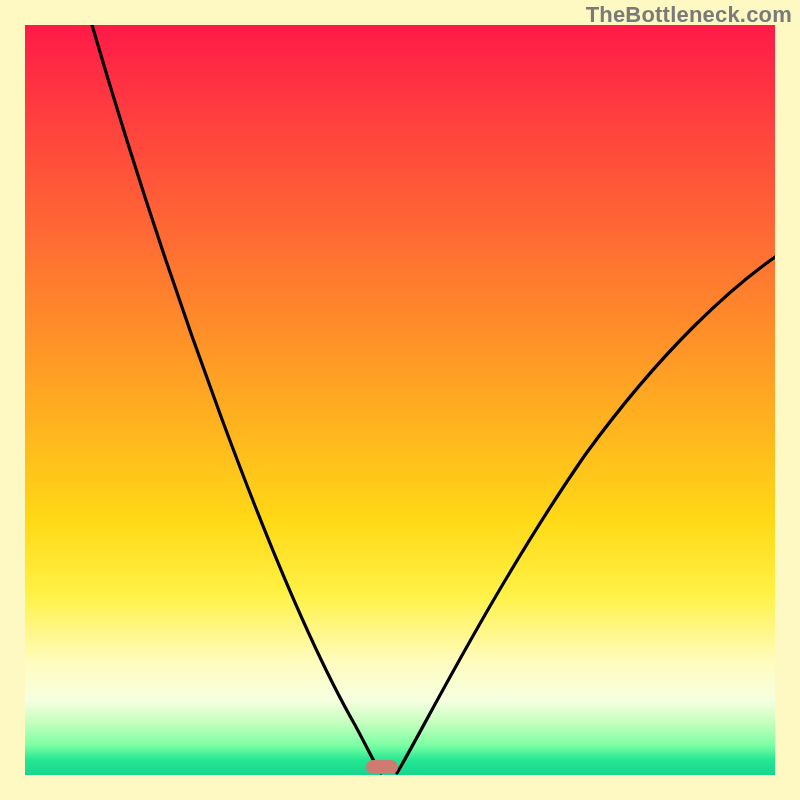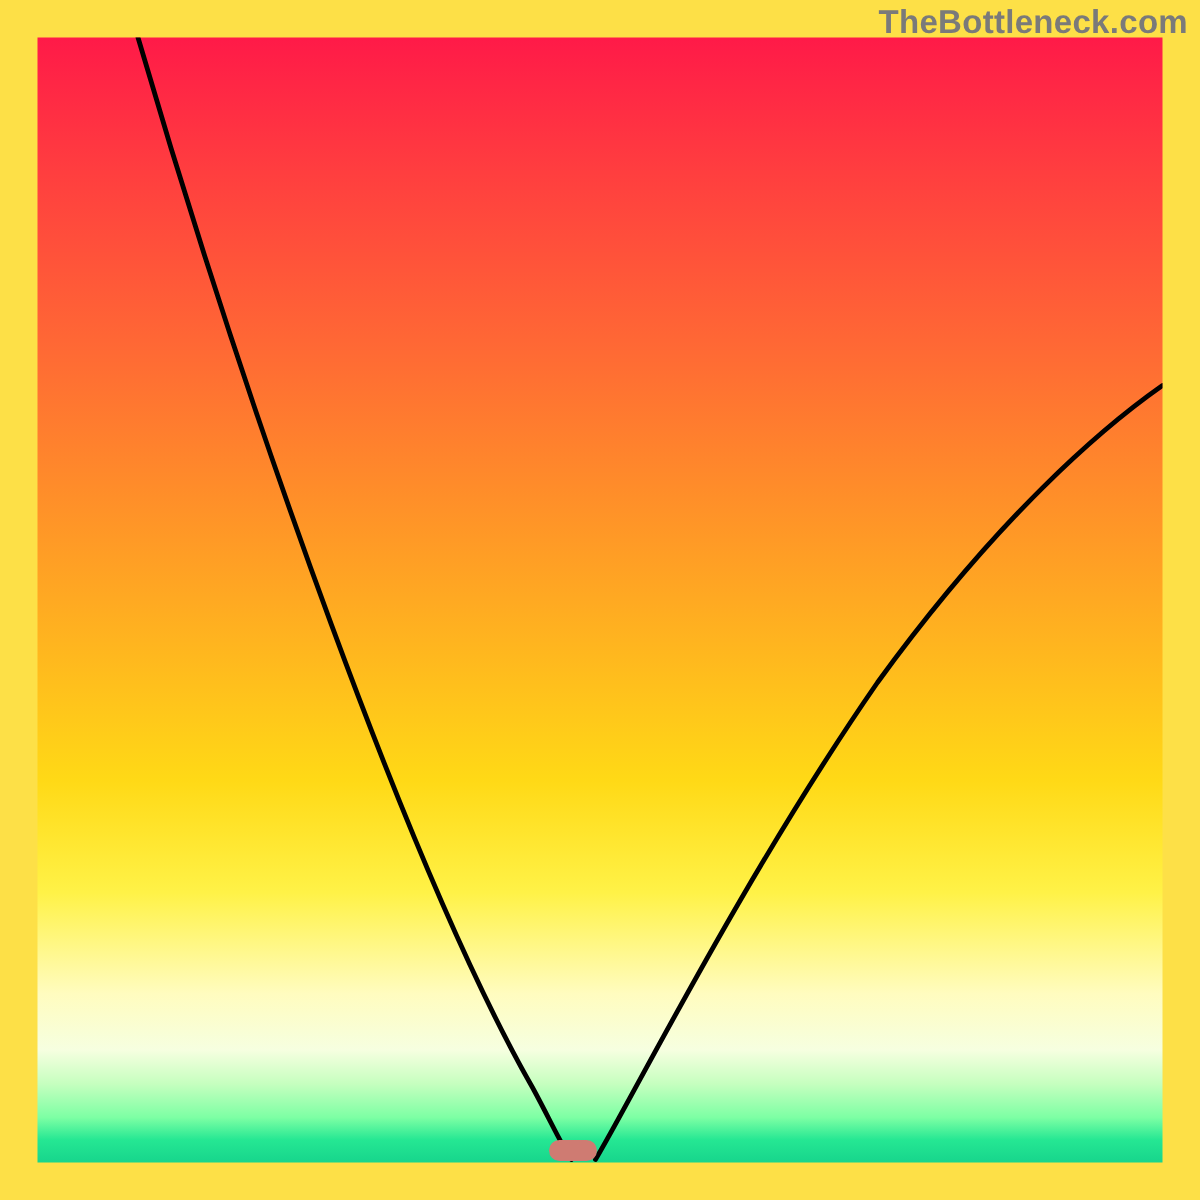--- a/index.html
+++ b/index.html
@@ -8,21 +8,21 @@
     width: 800px;
     height: 800px;
     background: #000;
     overflow: hidden;
     font-family: Arial, Helvetica, sans-serif;
   }
   .frame {
     position: relative;
     width: 800px;
     height: 800px;
-    background: #fde047;
+    background: #fef9c3;
   }
   .plot-area {
     position: absolute;
     left: 25px;
     top: 25px;
     width: 750px;
     height: 750px;
     
     background: linear-gradient(
       to bottom,

